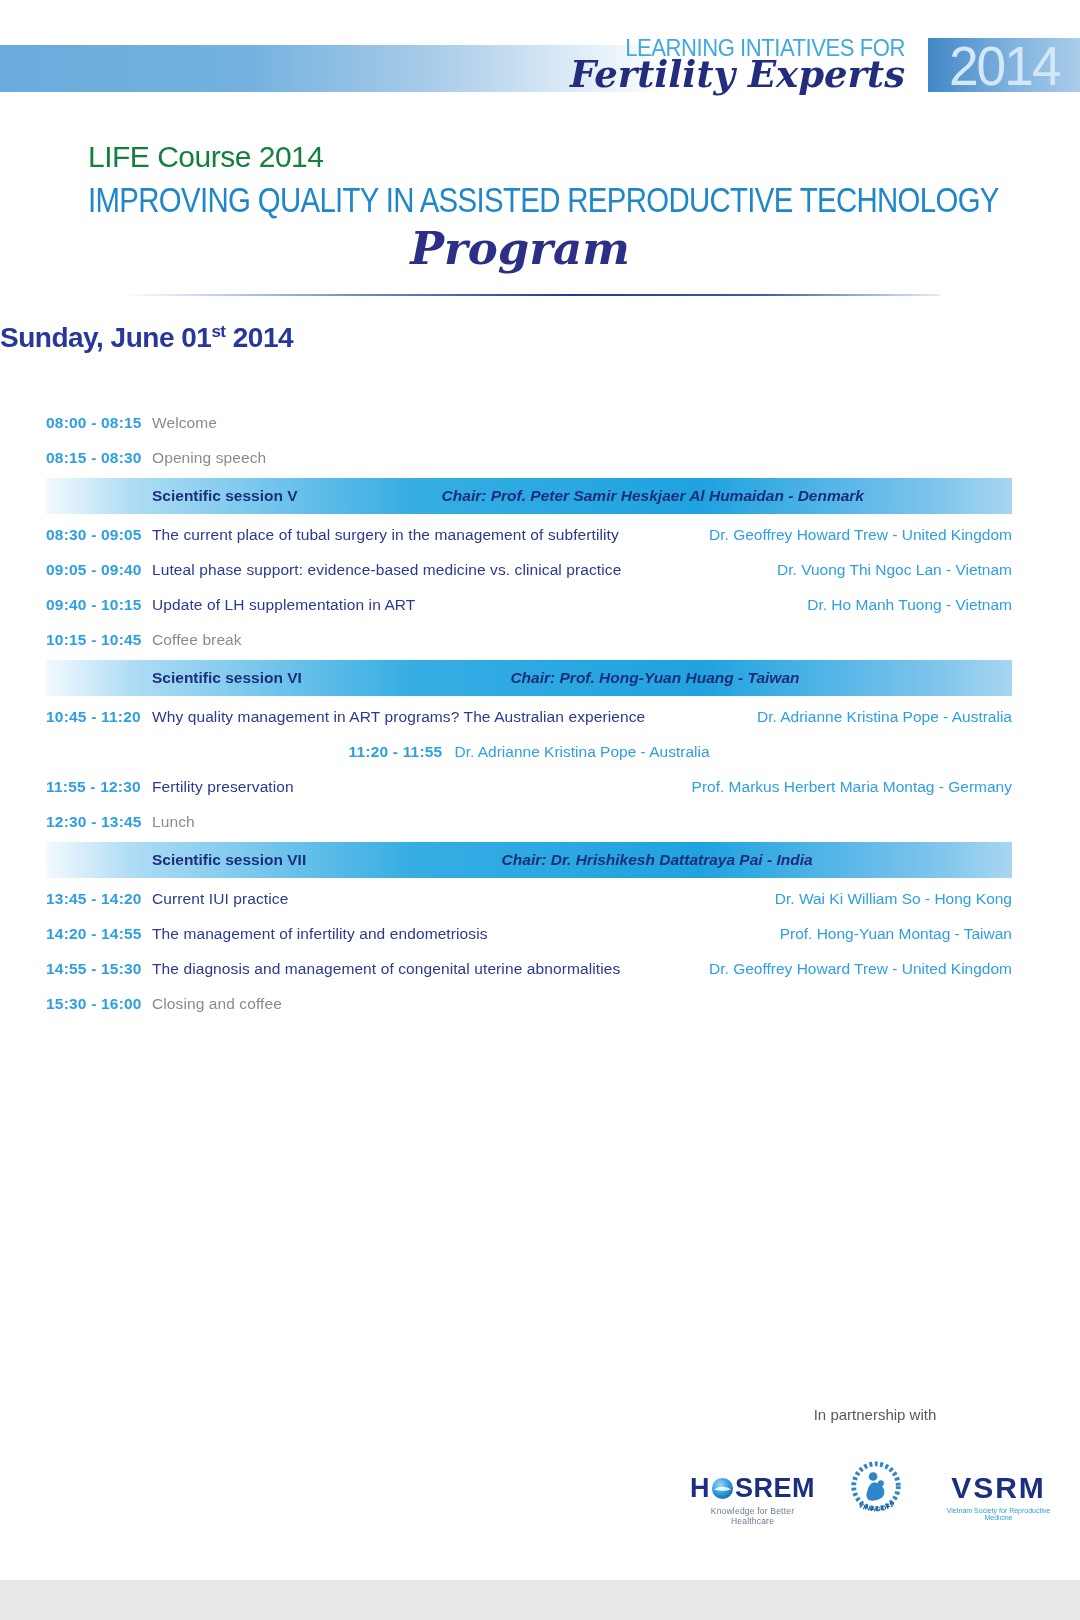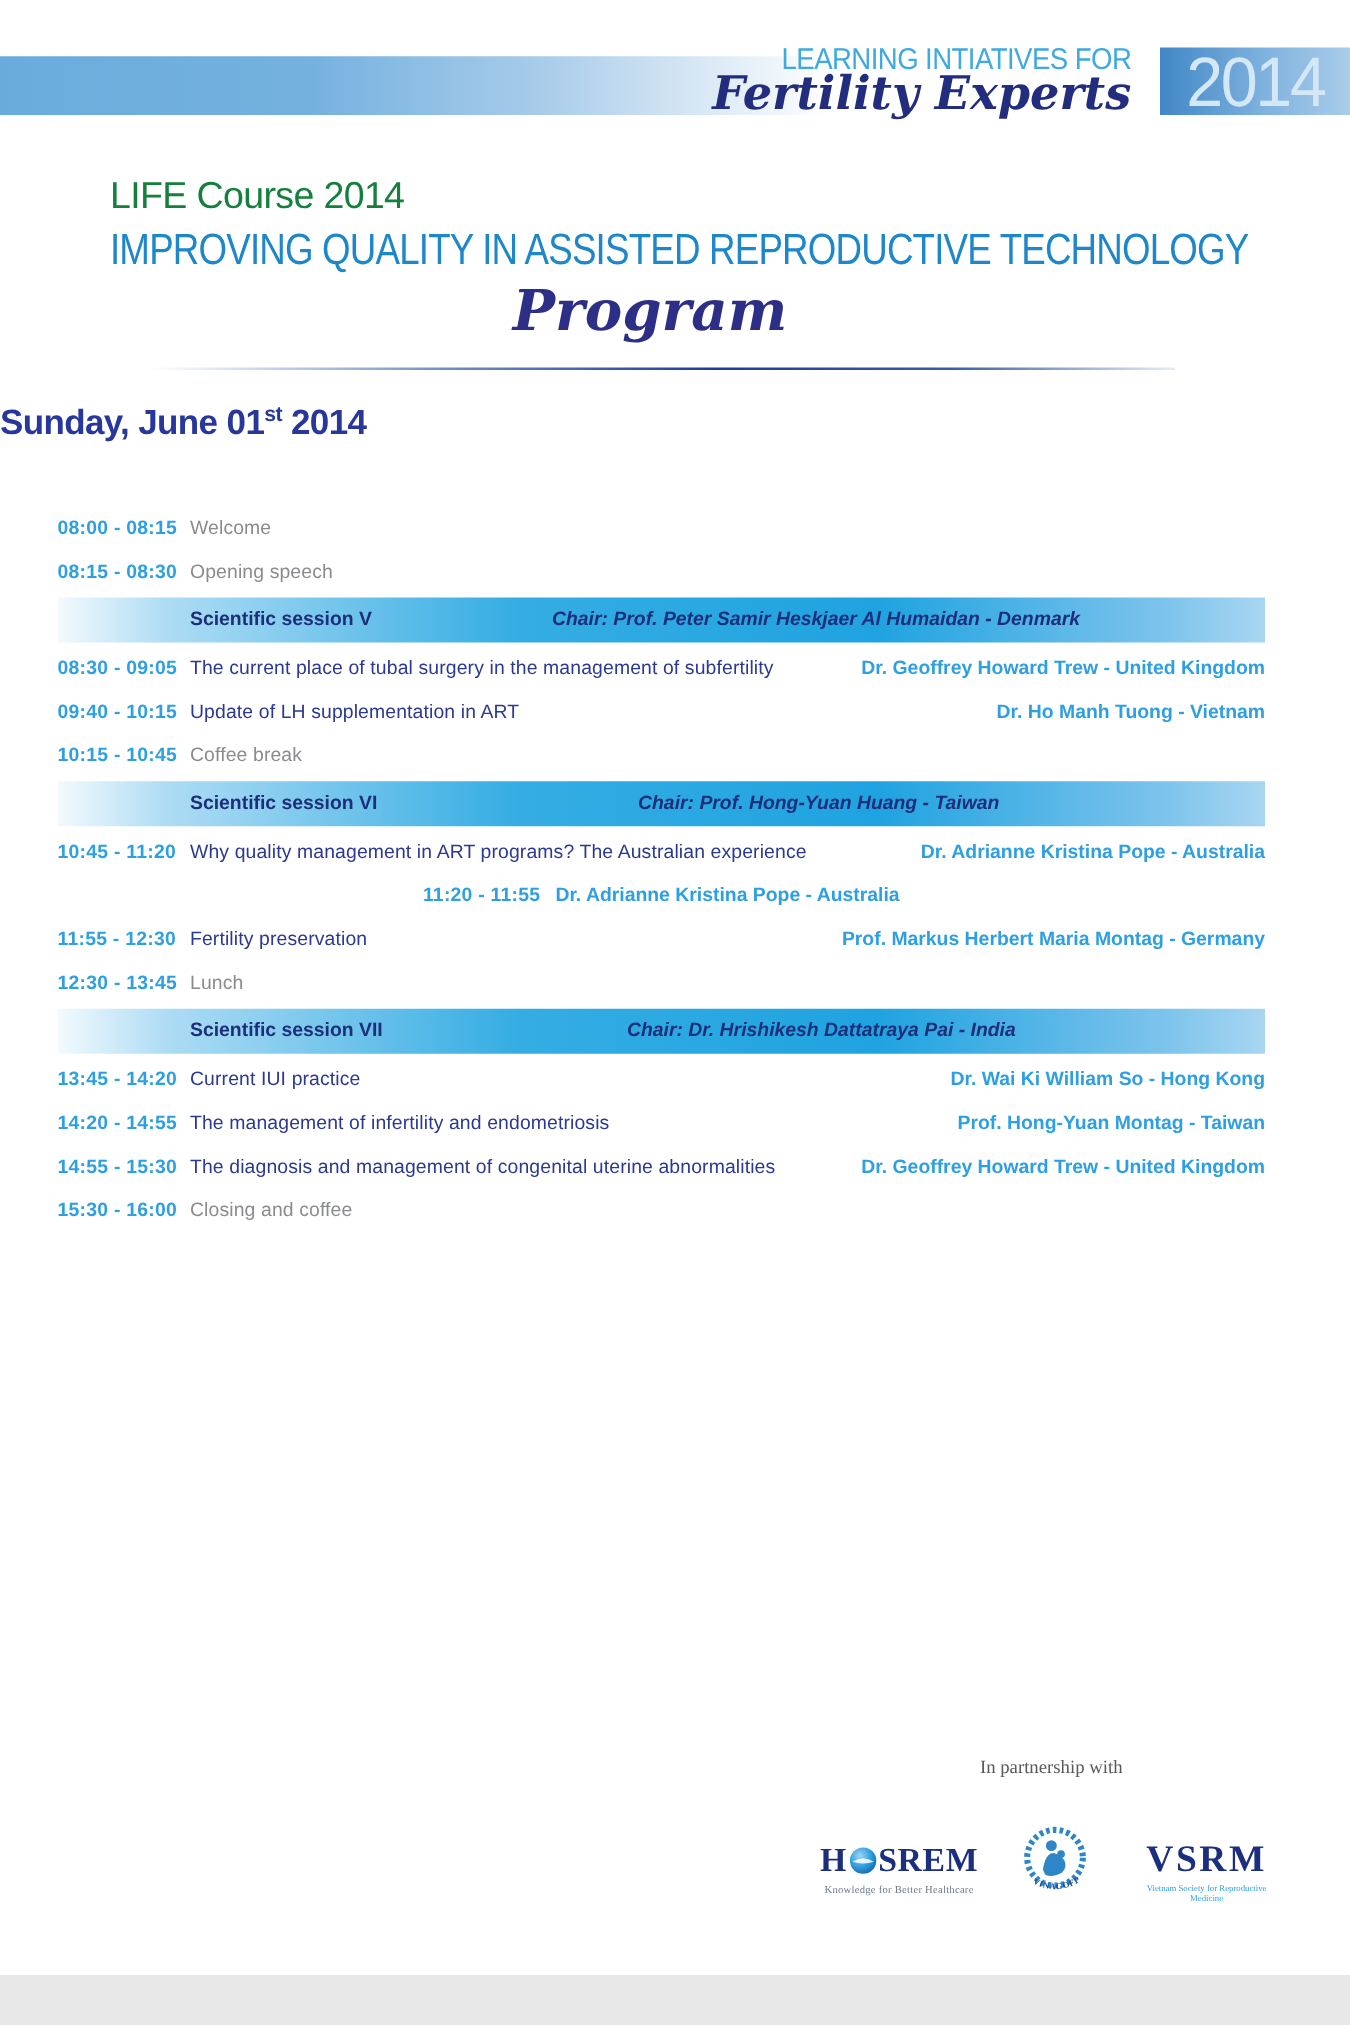--- a/index.html
+++ b/index.html
@@ -55,33 +55,33 @@
     position:absolute; top:322px; left:0; width:1080px; text-align:left;
     color:#27379B; font-size:28px; font-weight:700; letter-spacing:-0.5px;
   }
   .day-heading sup { font-size:17px; vertical-align:super; line-height:0; }
 
   
   .schedule { position:absolute; top:405px; left:46px; width:966px; }
   .row { display:flex; align-items:center; height:35px; font-size:15.5px;justify-content:center; }
   .row .time  { width:106px; flex:0 0 106px; color:#2E9FE0; font-weight:700; letter-spacing:0.2px; }
   .row .topic { flex:1; color:#2B3990; font-weight:400; letter-spacing:0.1px; }
-  .row .speaker { flex:0 1 auto; color:#2E9FE0; font-weight:700; text-align:right; white-space:nowrap; }
+  .row .speaker { flex:0 1 auto; color:#2E9FE0; font-weight:400; text-align:right; white-space:nowrap; }
   .row.muted .topic { color:#898B8E; }
 
   .session-bar {
     display:flex; align-items:center; height:36px; margin:3px 0;
     background:linear-gradient(90deg, #F3FAFE 0%, #AEDCF4 9%, #35ADE3 38%, #1FA3E0 68%, #7EC4EC 92%, #A8D6F1 100%);
     font-size:15.5px; font-weight:700;
   }
   .session-bar .session-title { flex:0 0 auto; padding-left:106px; color:#1D2E7B; }
   .session-bar .session-chair { flex:1; text-align:center; padding-right:4px; color:#1D2E7B;font-style:italic; }
 
   
-  .footer { position:absolute; top:1406px; left:656px; width:370px; text-align:center;font-family:Liberation Serif, serif; }
+  .footer { position:absolute; top:1406px; left:690px; width:370px; text-align:center; }
   .partnership { color:#58595B; font-size:15px; font-weight:400; }
   .logos { margin-top:36px; display:flex; align-items:flex-start; justify-content:center; gap:30px; }
   .logo { display:flex; flex-direction:column; align-items:center; }
   .hosrem-word { display:flex; align-items:center; color:#1B2F7E; font-size:27px; font-weight:700; letter-spacing:0.5px; margin-top:14px; }
   .hosrem-word svg { margin:0 1px; }
   .hosrem-tagline { margin-top:2px; color:#6B7B8C; font-size:8.5px; letter-spacing:0.2px; }
   .vsrm-word { color:#1B2F7E; font-size:30px; font-weight:700; letter-spacing:2px; margin-top:12px; }
   .vsrm-tagline { margin-top:2px; color:#2E9FE0; font-size:7px; }
 </style>
 </head>
@@ -120,20 +120,25 @@
 
     <div class="session-bar">
       <span class="session-title">Scientific session V</span>
       <span class="session-chair">Chair: Prof. Peter Samir Heskjaer Al Humaidan - Denmark</span>
     </div>
 
     <div class="row">
       <span class="time">08:30 - 09:05</span>
       <span class="topic">The current place of tubal surgery in the management of subfertility</span>
       <span class="speaker">Dr. Geoffrey Howard Trew - United Kingdom</span>
+    </div>
+    <div class="row">
+      <span class="time">09:05 - 09:40</span>
+      <span class="topic">Luteal phase support: evidence-based medicine vs. clinical practice</span>
+      <span class="speaker">Dr. Vuong Thi Ngoc Lan - Vietnam</span>
     </div>
     <div class="row">
       <span class="time">09:40 - 10:15</span>
       <span class="topic">Update of LH supplementation in ART</span>
       <span class="speaker">Dr. Ho Manh Tuong - Vietnam</span>
     </div>
     <div class="row muted">
       <span class="time">10:15 - 10:45</span>
       <span class="topic">Coffee break</span>
       <span class="speaker"></span>

